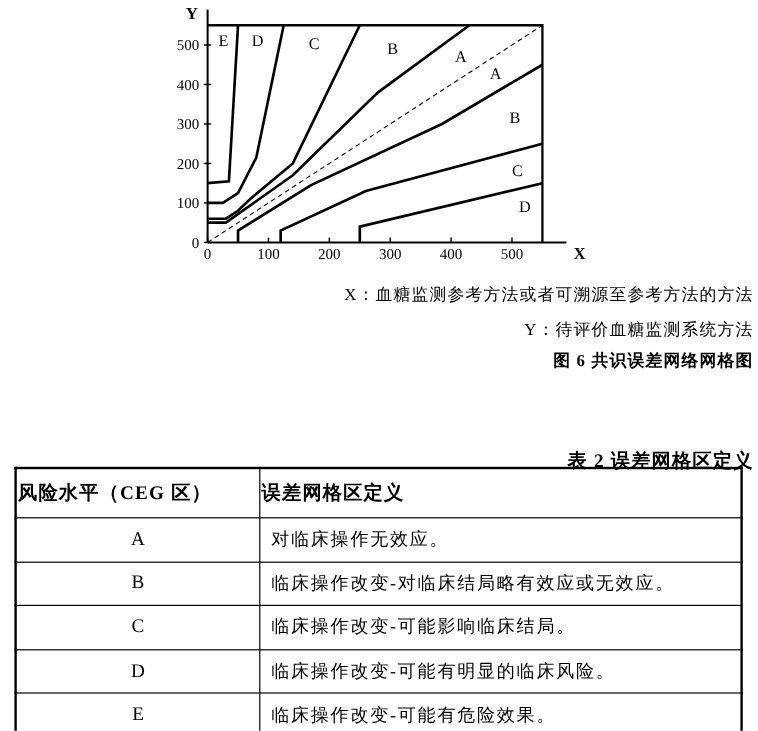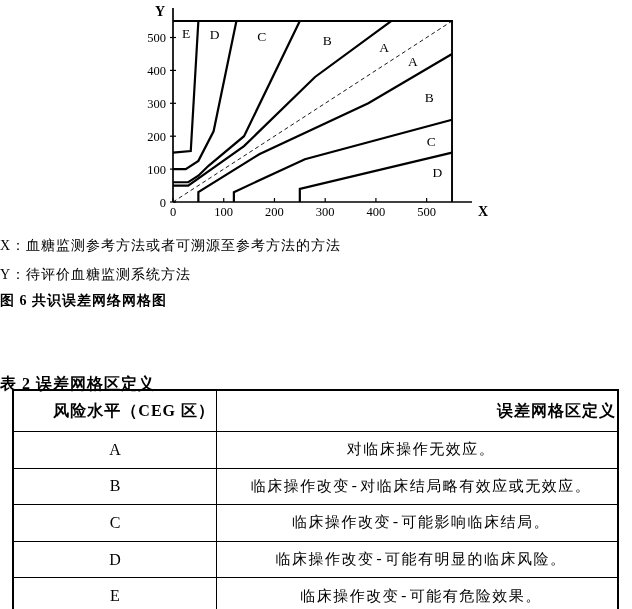--- a/index.html
+++ b/index.html
@@ -1,36 +1,36 @@
 <!DOCTYPE html>
 <html><head>
 <meta charset="utf-8">
 <style>
   html,body{margin:0;padding:0;}
   .page{
     position:relative;width:632px;height:609px;background:#ffffff;color:#000;
     font-family:"Liberation Serif","DejaVu Serif",serif;overflow:hidden;
   }
-  .caption{position:absolute;left:0;width:628px;text-align:left;}
+  .caption{position:absolute;left:0;width:628px;text-align:right;}
   #caption-x{top:237px;font-size:14px;letter-spacing:1px;}
   #caption-y{top:266px;font-size:14px;letter-spacing:1px;}
   #figure-caption{top:292px;font-size:14px;font-weight:bold;letter-spacing:1px;}
   #table-title{top:374px;font-size:16px;font-weight:bold;letter-spacing:1px;}
   #ceg-chart{position:absolute;left:100px;top:0;}
   table.risk-table{
     position:absolute;top:389px;left:12px;width:607px;
     border-collapse:collapse;table-layout:fixed;
   }
   .risk-table th,.risk-table td{border:1.6px solid #000;}
   .risk-table{border:2.2px solid #000;}
-  .risk-table th{height:38px;font-size:16px;font-weight:bold;text-align:right;letter-spacing:1px;}
+  .risk-table th{height:38px;font-size:16px;font-weight:bold;text-align:left;letter-spacing:1px;}
   .risk-table td{height:33.6px;font-size:15px;}
   .risk-table .col1{width:200px;}
   .risk-table td.zone{text-align:center;font-size:16px;}
-  .risk-table td.risk{text-align:center;padding-left:9px;letter-spacing:1.5px;font-family:Liberation Mono, monospace;}
+  .risk-table td.risk{text-align:left;padding-left:9px;letter-spacing:1.5px;}
   svg text{font-family:"Liberation Serif","DejaVu Serif",serif;}
 </style>
 </head>
 <body>
 
 <div class="page">
 
   <svg id="ceg-chart" width="400" height="226" viewBox="0 0 400 226">
       <line x1="73" y1="202" x2="73" y2="8" stroke="#000" stroke-width="1.7"></line>
       <line x1="73" y1="202" x2="372" y2="202" stroke="#000" stroke-width="1.7"></line>

